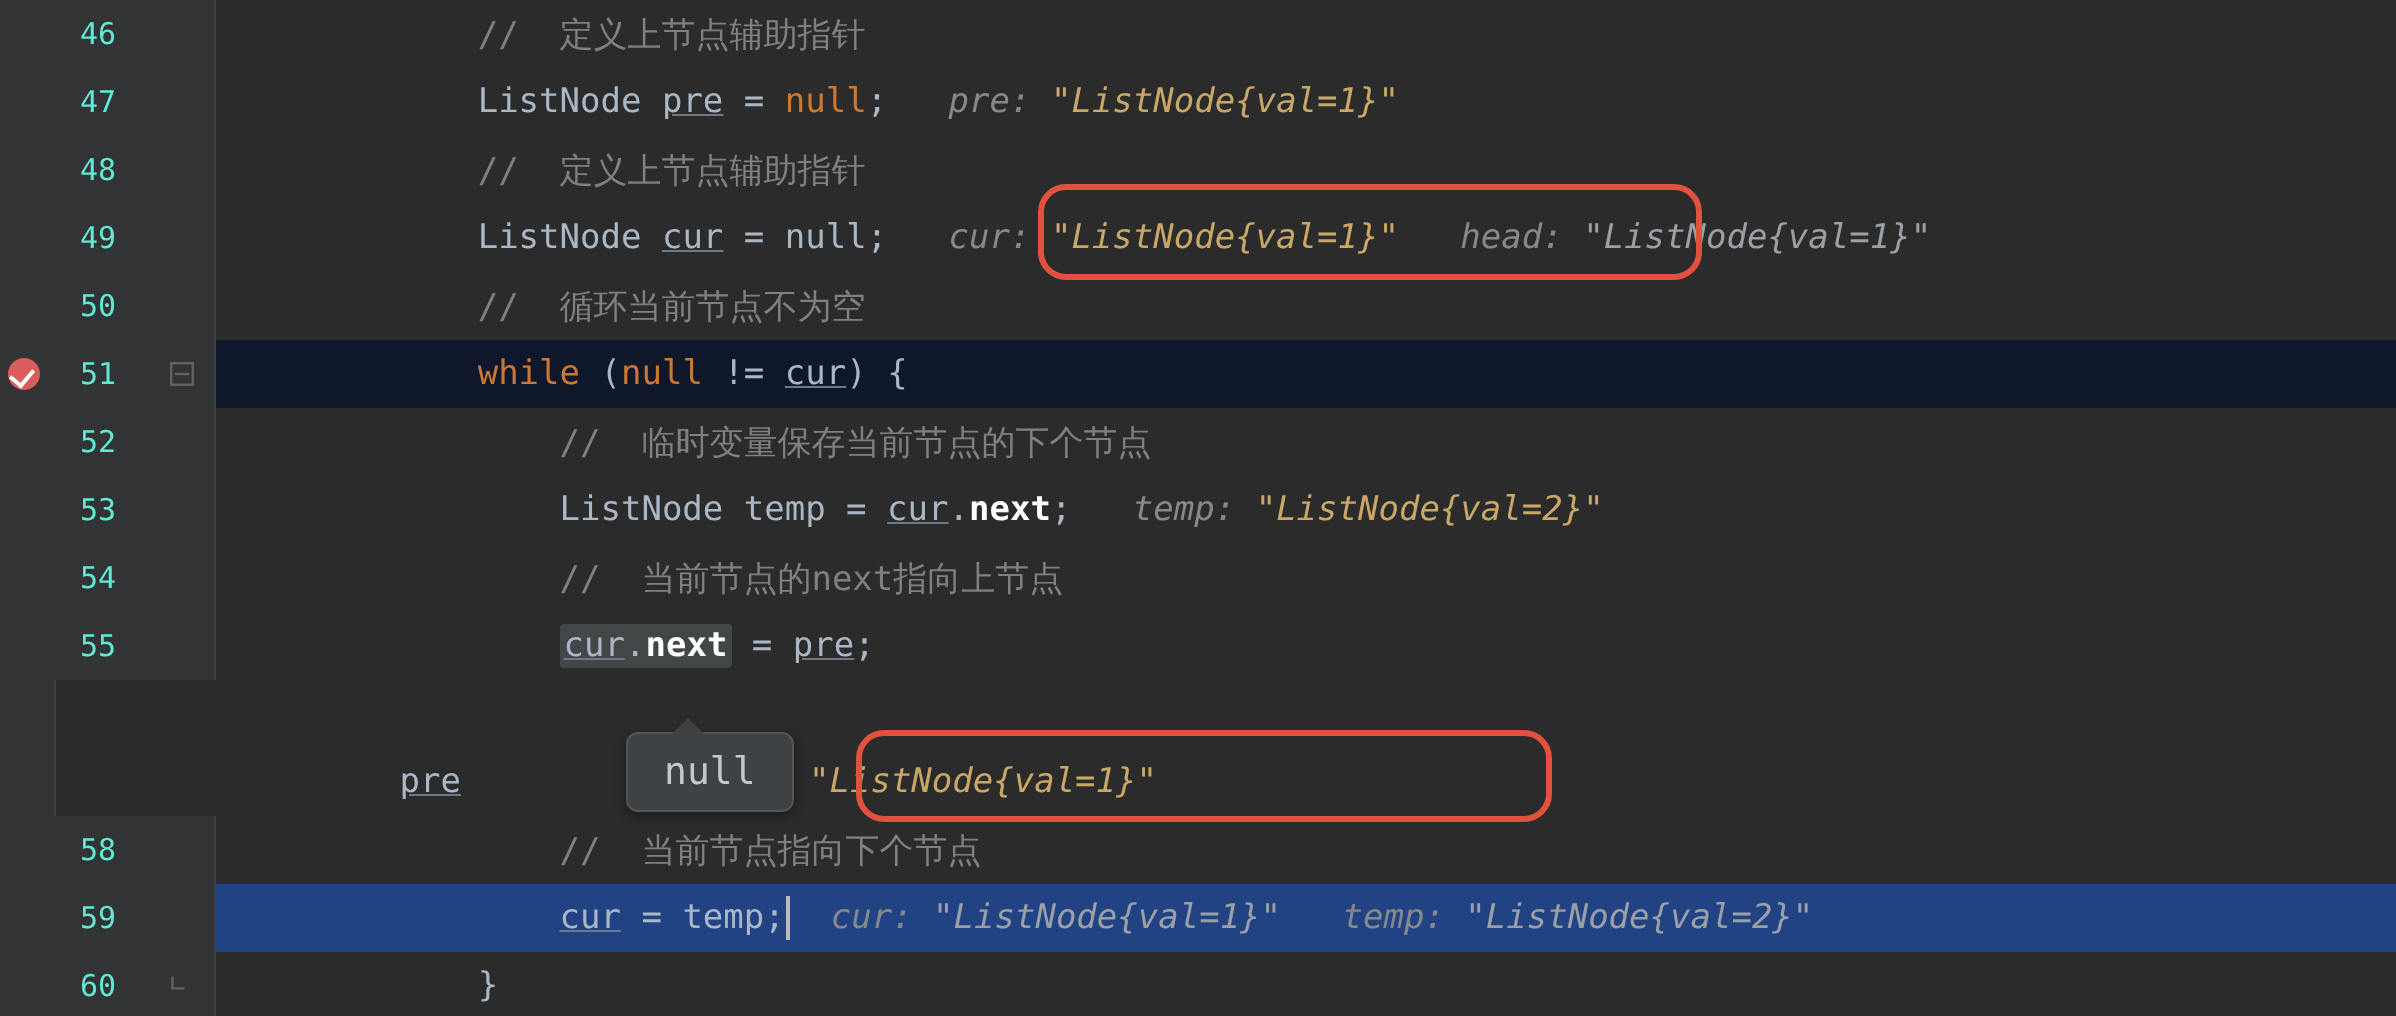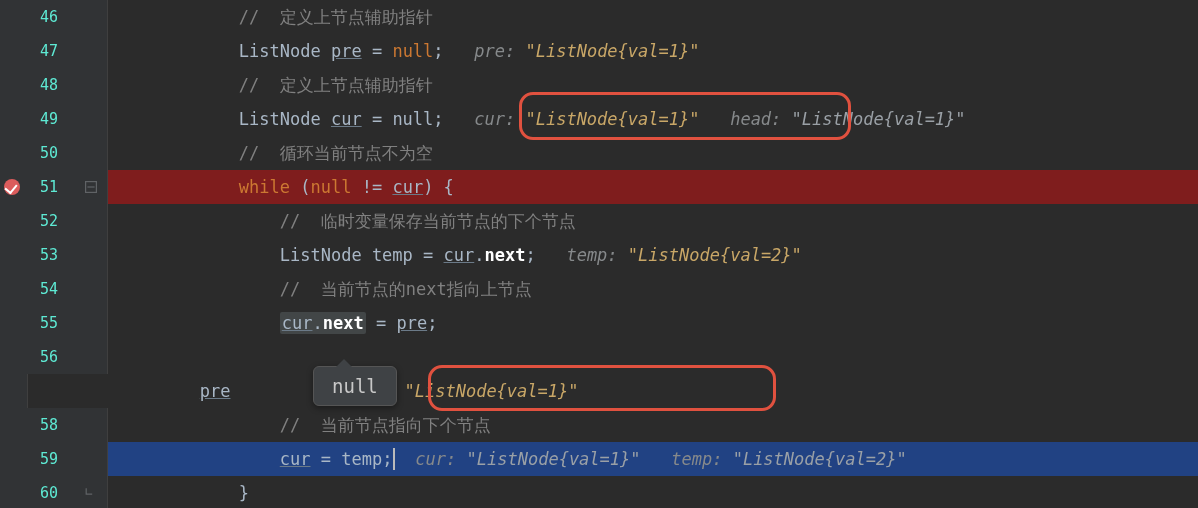--- a/index.html
+++ b/index.html
@@ -72,21 +72,21 @@
     transform: rotate(40deg);
   }
   .code {
     padding-left: 8px;
     display: flex;
     align-items: center;
     height: 100%;
     flex: 1;
     position: relative;
   }
-  .bp-line { background: #7f1d1d; }
+  .bp-line { background: #0f172a; }
   .exec-line { background: #214283; }
 
   .comment { color: #808080; }
   .keyword { color: #cc7832; }
   .type    { color: #a9b7c6; }
   .ident   { color: #a9b7c6; }
   .under   { text-decoration: underline; text-decoration-color: #6b7a88; text-align: center; }
   .inlay   { color: #86898b; font-style: italic; }
   .inlay-str { color: #c9a767; font-style: italic; }
   .inlay-str2 { color: #9aa0a6; font-style: italic; }
@@ -207,21 +207,20 @@
 
   <div class="line">
     <div class="gutter"><span>55</span></div>
     <div class="gutter-margin"></div>
     <div class="code">
       <span>                </span><span class="sel-bg"><span class="ident under">cur</span><span class="punc">.</span><span class="field">next</span></span><span class="punc"> = </span><span class="ident under">pre</span><span class="punc">;</span>
     </div>
   </div>
 
   <div class="line">
-    <div class="gutter"><span>56</span></div>
     <div class="gutter-margin"></div>
     <div class="code"><span>                </span></div>
   </div>
 
   <div class="line">
     <div class="gutter-margin"></div>
     <div class="code">
       <span>                </span><span class="ident under">pre</span><span>            </span><span class="inlay">pre: </span><span class="inlay-str">"ListNode{val=1}"</span>
     </div>
   </div>

